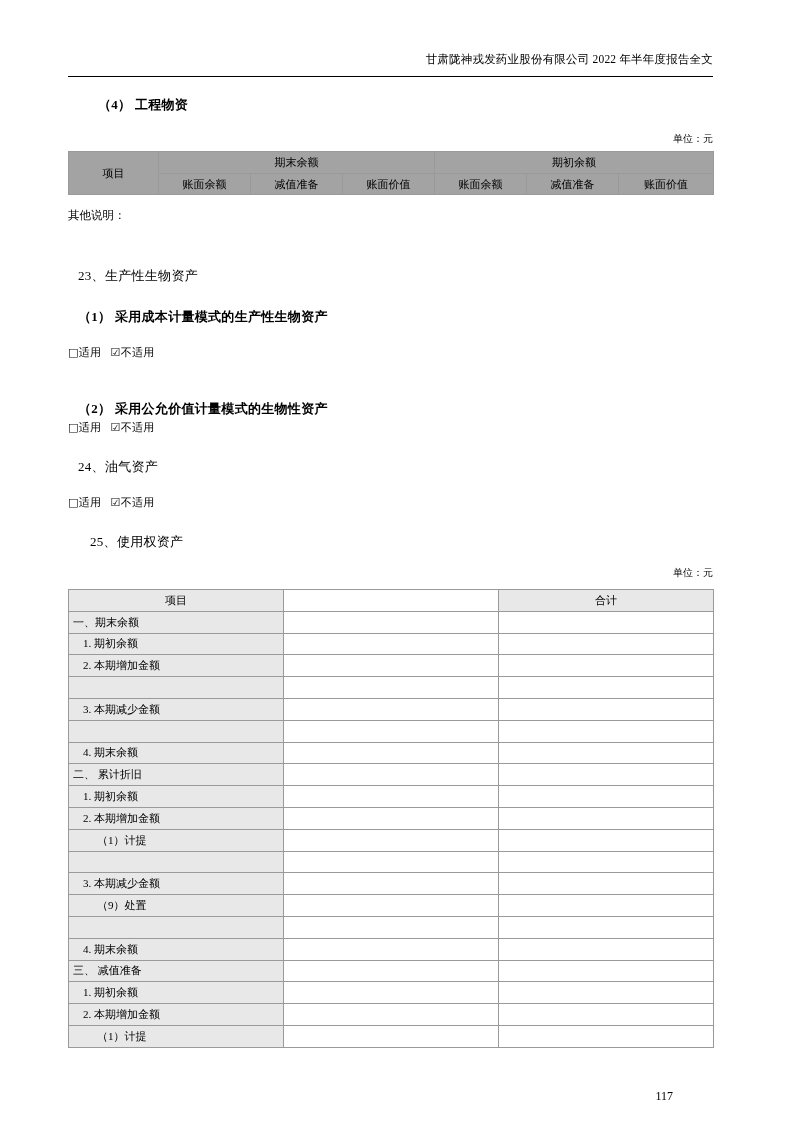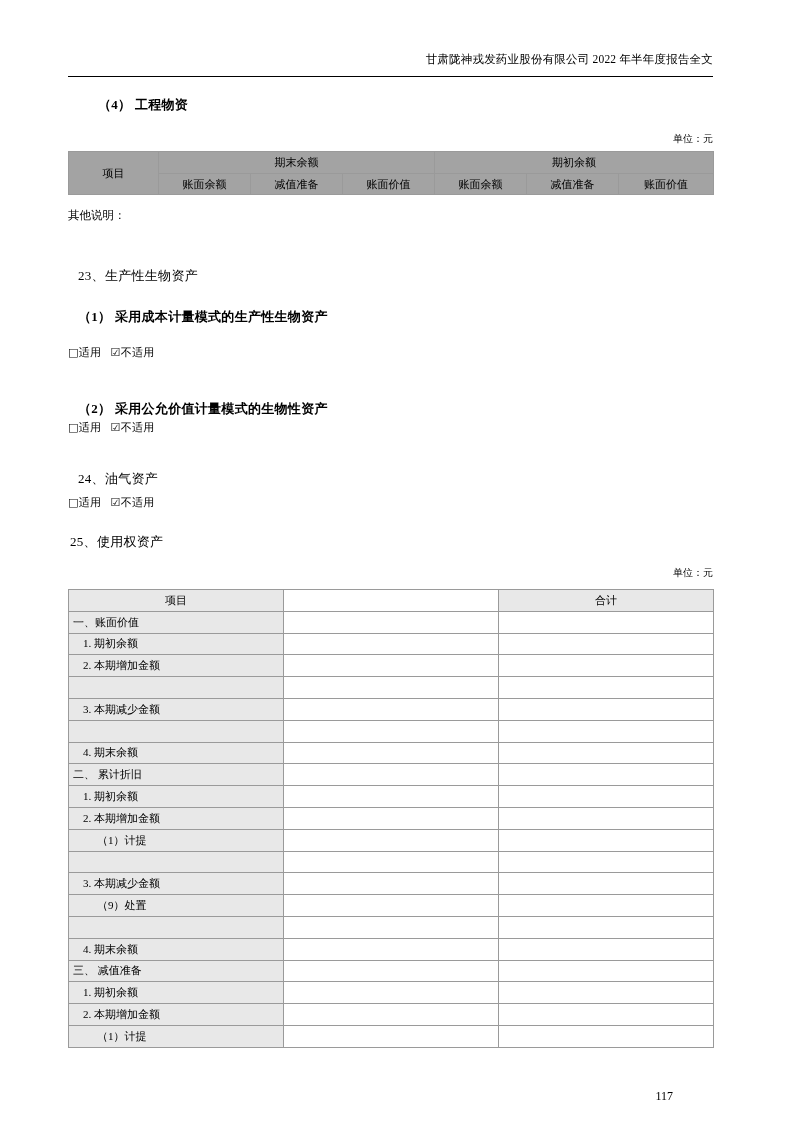--- a/index.html
+++ b/index.html
@@ -168,44 +168,44 @@
     <span class="box">□适用</span>
     <span class="box" style="margin-left:6px;">☑不适用</span>
   </div>
 
   <div class="abs sub-title" style="left:78px; top:383px;margin-top:17px;">（2） 采用公允价值计量模式的生物性资产</div>
   <div class="abs applic" style="left:68px; top:420px;">
     <span class="box">□适用</span>
     <span class="box" style="margin-left:6px;">☑不适用</span>
   </div>
 
-  <div class="abs sec-title" style="left:78px; top:458px;margin-top:12px;">24、油气资产</div>
+  <div class="abs sec-title" style="left:78px; top:458px;">24、油气资产</div>
   <div class="abs applic" style="left:68px; top:495px;">
     <span class="box">□适用</span>
     <span class="box" style="margin-left:6px;">☑不适用</span>
   </div>
 
-  <div class="abs sec-title" style="left:70px; top:533px;">25、使用权资产</div>
+  <div class="abs sec-title" style="left:90px; top:533px;">25、使用权资产</div>
   <div class="abs unit" style="left:68px; top:566px; width:645px;">单位：元</div>
 
   <div class="abs" style="left:68px; top:589px;">
     <table class="t2" id="rou-table">
       <colgroup>
         <col style="width:215px">
         <col style="width:215px">
         <col style="width:215px">
       </colgroup>
       <tbody>
           <tr class="hdr">
             <td>项目</td>
             <td style="background: rgb(255, 255, 255);"></td>
             <td>合计</td>
           </tr>
           <tr>
-            <td class="lbl">一、账面价值</td>
+            <td class="lbl">一、期末余额</td>
             <td class="val"></td>
             <td class="val"></td>
           </tr>
           <tr>
             <td class="lbl indent1">1. 期初余额</td>
             <td class="val"></td>
             <td class="val"></td>
           </tr>
           <tr>
             <td class="lbl indent1">2. 本期增加金额</td>

